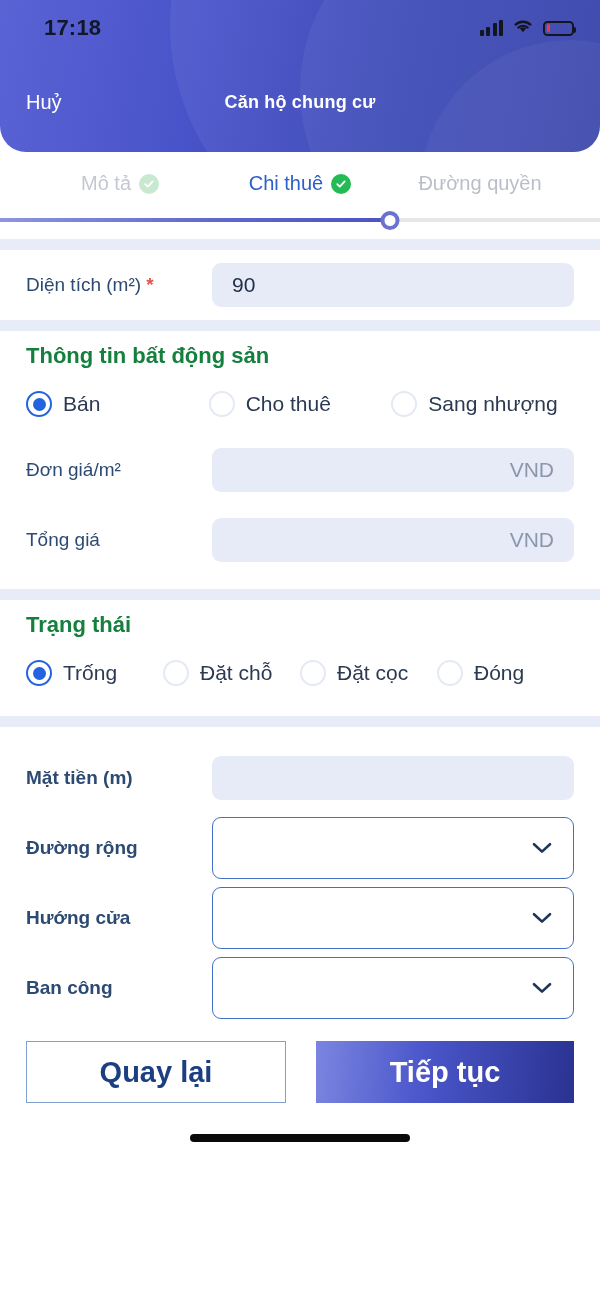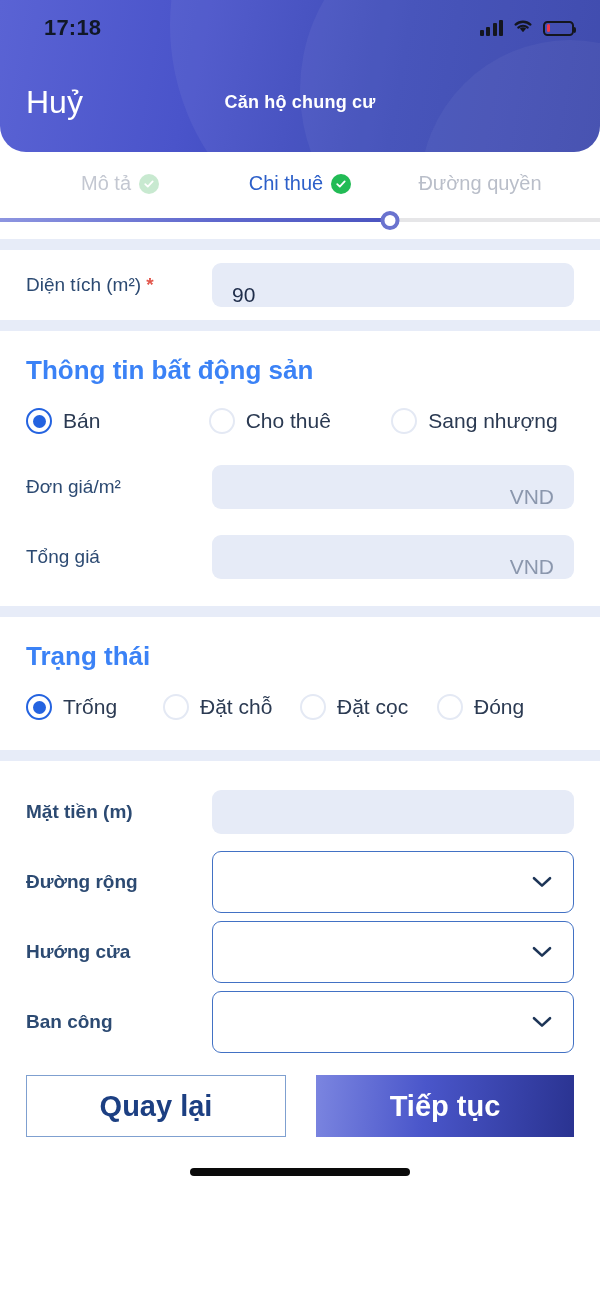--- a/index.html
+++ b/index.html
@@ -94,21 +94,21 @@
     position: relative;
     height: 92px;
     display: flex;
     align-items: center;
     z-index: 3;
   }
   .nav-cancel {
     position: absolute;
     left: 26px;
     color: #ffffff;
-    font-size: 32px;
+    font-size: 20px;
     font-weight: 500;
     cursor: pointer;
   }
   .nav-title {
     width: 100%;
     text-align: center;
     color: #ffffff;
     font-size: 18px;
     font-weight: bold;
     letter-spacing: .2px;
@@ -195,21 +195,21 @@
   }
   .row-label .req { color: #e2574c; font-weight: bold; }
   .row-label.bold { font-weight: bold; }
 
   .field {
     flex: 1;
     height: 44px;
     background: #e6ebf7;
     border-radius: 9px;
     display: flex;
-    align-items: flex-end;
+    align-items: center;
     padding: 0 20px;
     font-size: 21px;
     color: #1f2d4a;
     cursor: text;
   }
   .field .suffix {
     margin-left: auto;
     color: #8b97ad;
     font-size: 21px;
   }
@@ -227,24 +227,24 @@
     color: #1f2d4a;
     cursor: pointer;
   }
   .select .chev {
     margin-left: auto;
     display: block;
   }
   .select .chev svg { width: 22px; height: 14px; display: block; }
 
   .section-title {
-    font-size: 26px;
+    font-size: 22px;
     font-weight: bold;
-    color: #3b82f6;
-    padding: 24px 0 6px 0;
+    color: #15803d;
+    padding: 12px 0 6px 0;
   }
 
   
   .radio-row {
     display: flex;
     align-items: center;
     padding: 16px 0 18px 0;
   }
   .radio-row.cols3 .radio { flex: 0 0 33.33%; }
   .radio-row.cols4 .radio { flex: 0 0 25%; }

